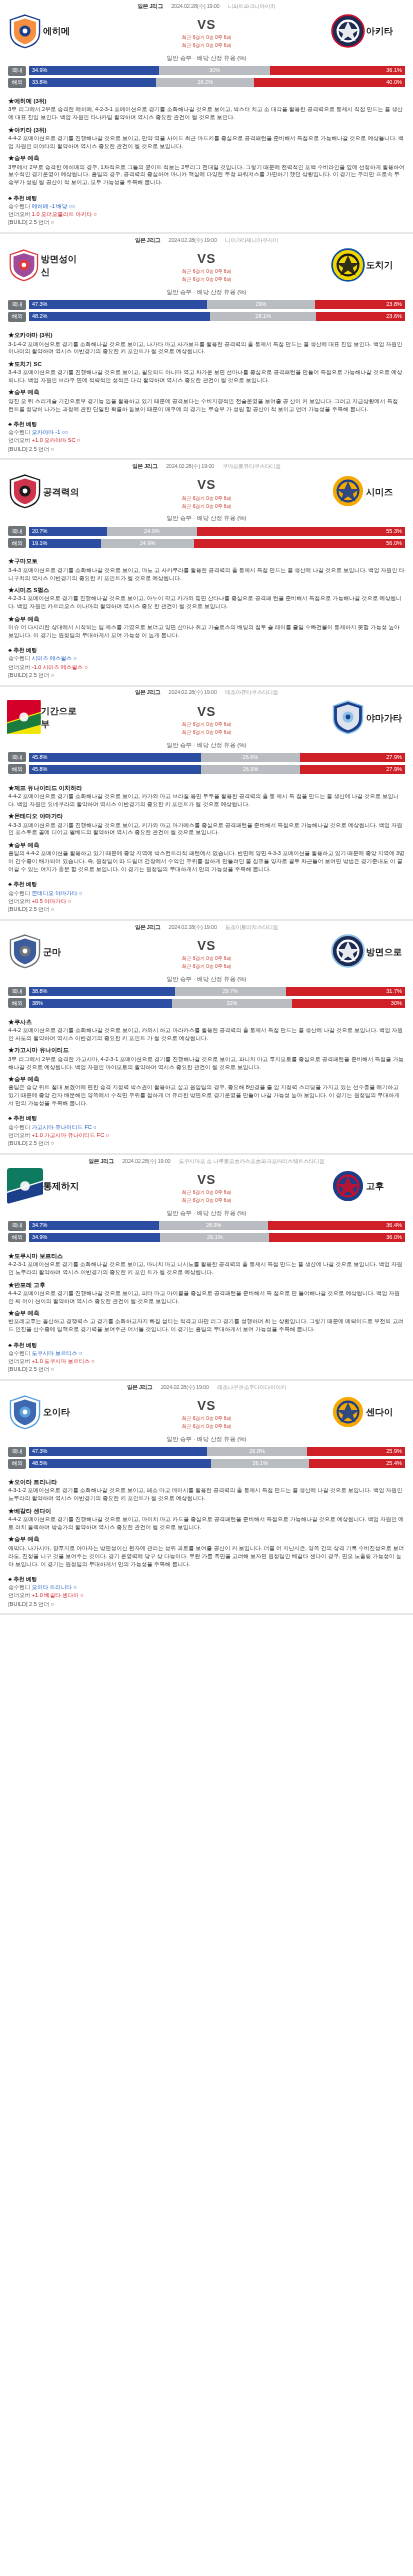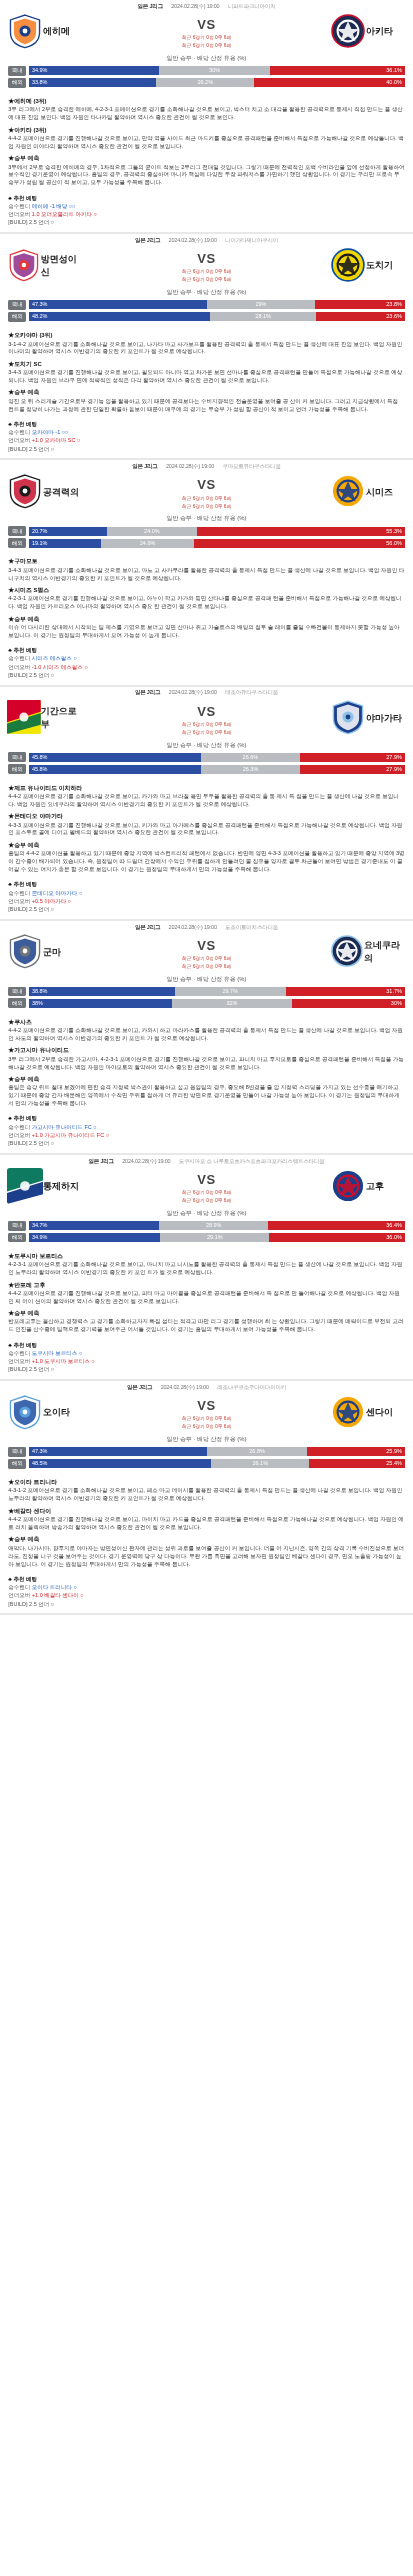--- a/index.html
+++ b/index.html
@@ -461,21 +461,21 @@
         </div>
         <div class="team-block">
           <div class="crest">
             <svg width="36" height="36" viewBox="0 0 52 52">
               <rect width="52" height="52" fill="#ffffff"></rect>
               <circle cx="26" cy="26" r="23" fill="#1d2b53" stroke="#8ec1e8" stroke-width="2.5"></circle>
               <circle cx="26" cy="26" r="15" fill="none" stroke="#ffffff" stroke-width="3"></circle>
               <path d="M26 12 L31 23 L43 23 L33 30 L37 41 L26 34 L15 41 L19 30 L9 23 L21 23 Z" fill="#ffffff" opacity="0.9"></path>
             </svg>
           </div>
-          <div class="team-name">요네쿠라의</div>
+          <div class="team-name">방면으로</div>
         </div>
       </div>
       <div class="stats">
         <div class="stats-title">일반 승부 · 배당 산정 유용 (%)</div>
         <div class="bar-row">
           <div class="bar-label">국내</div>
           <div class="bar-track">
             <div class="seg home" style="width:38.722554890219556%">38.8%</div>
             <div class="seg draw" style="width:29.64071856287425%">29.7%</div>
             <div class="seg away" style="width:31.636726546906186%">31.7%</div>

